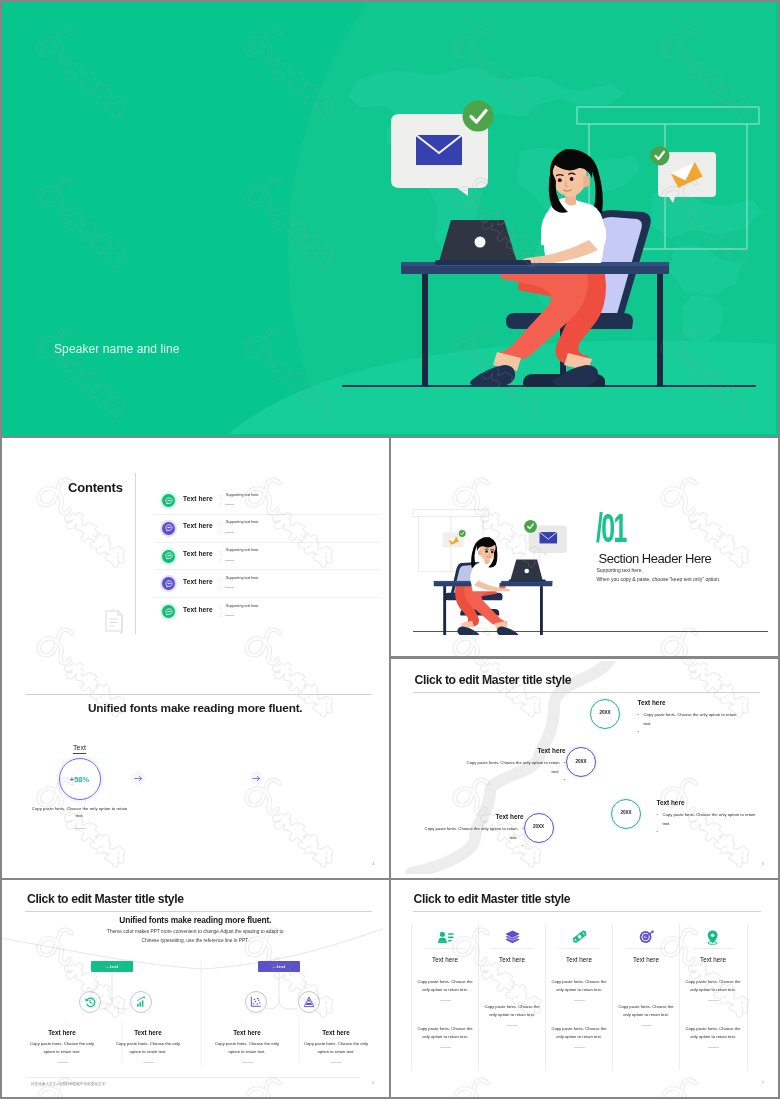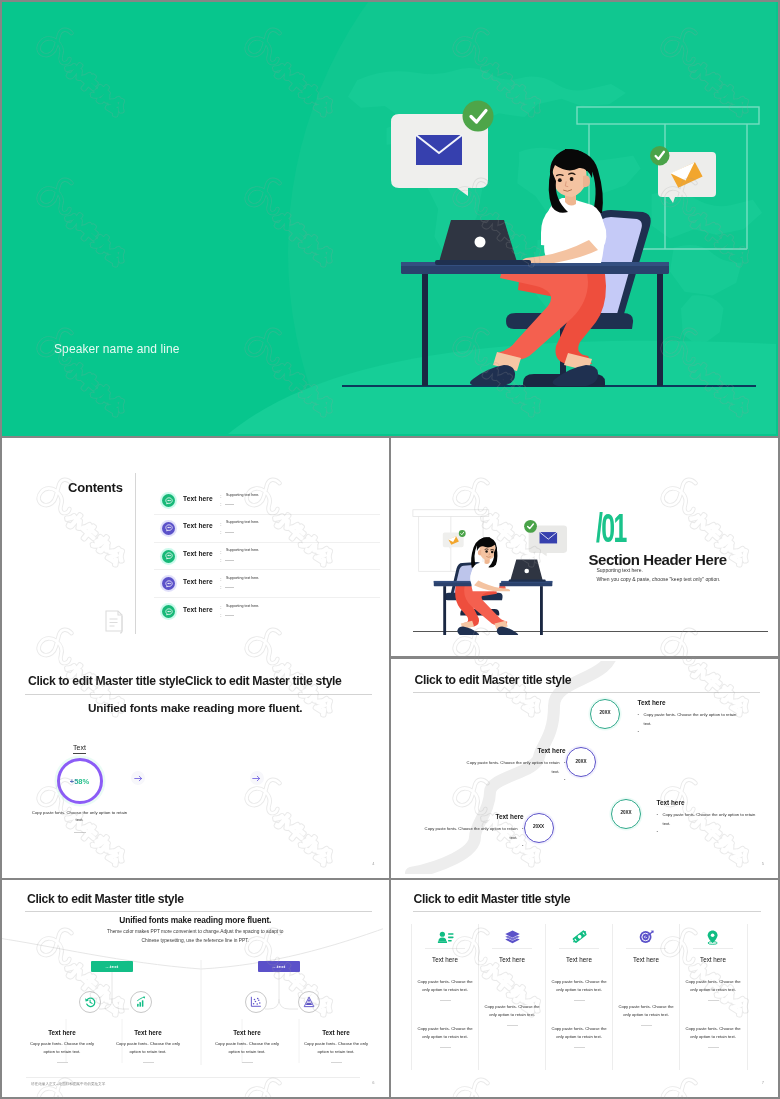--- a/index.html
+++ b/index.html
@@ -30,36 +30,36 @@
   #s2 .c-dot.green{background:#17B978;box-shadow:0 0 0 2px rgba(110,240,200,.35);}
   #s2 .c-dot.purple{background:#5B51C9;box-shadow:0 0 0 2px rgba(170,165,240,.35);}
   #s2 .c-dot svg{position:absolute;left:2.5px;top:2.5px;}
   #s2 .c-label{position:absolute;left:29px;top:7.5px;font-size:6.6px;font-weight:bold;color:#141414;letter-spacing:.1px;}
   #s2 .c-colon{position:absolute;left:66px;top:5px;font-size:6px;color:#8a8a8a;line-height:8px;}
   #s2 .c-sup{position:absolute;left:72px;top:5.5px;font-size:3.6px;color:#2b2b2b;}
   #s2 .c-supline{position:absolute;left:71px;top:17px;width:9px;height:1px;background:#c9c9c9;}
 
   
   #s3 .s3-num{position:absolute;left:205px;top:75.5px;font-size:40px;font-weight:bold;color:#1AC38B;letter-spacing:-2.5px;line-height:30px;font-family:"Liberation Sans",sans-serif;transform:scaleX(.62);transform-origin:left top;}
-  #s3 .s3-hdr{position:absolute;left:198px;top:113.5px;font-size:15px;font-weight:bold;color:#1b1b1b;letter-spacing:-.45px;}
+  #s3 .s3-hdr{position:absolute;left:208px;top:113.5px;font-size:13px;font-weight:normal;color:#1b1b1b;letter-spacing:-.45px;}
   #s3 .s3-l1{position:absolute;left:206px;top:129.5px;font-size:5px;color:#333;}
   #s3 .s3-l2{position:absolute;left:206px;top:138.5px;font-size:5px;color:#333;}
   #s3 .s3-rule{position:absolute;left:22px;top:193.5px;width:355px;height:1.4px;background:#555;}
   #s3 .s3-ill{position:absolute;left:20px;top:67.5px;}
 
   
   .pgnum{position:absolute;right:14px;bottom:12px;font-size:4px;color:#9c9c9c;}
   #s4 .s4-title{position:absolute;left:26px;top:15.5px;font-size:12.2px;font-weight:bold;color:#1b1b1b;letter-spacing:-.35px;white-space:nowrap;}
   #s4 .s4-rule{position:absolute;left:23px;top:35px;width:347px;height:1px;background:#d3d3d3;}
   #s4 .s4-sub{position:absolute;left:0;right:0;top:42.5px;text-align:center;font-size:11.8px;font-weight:bold;color:#1b1b1b;letter-spacing:-.2px;}
   #s4 .s4-cols{position:absolute;left:0;top:77.5px;width:381px;height:110px;}
   #s4 .s4-col{position:absolute;width:118px;text-align:center;}
   #s4 .s4-cap{font-size:7px;color:#232323;display:inline-block;border-bottom:1px solid #444;padding-bottom:1px;line-height:9px;}
   #s4 .s4-circ{position:relative;width:40px;height:40px;margin:4px auto 0;border-radius:50%;display:flex;align-items:center;justify-content:center;}
-  #s4 .s4-circ.green{border:3px solid #8b5cf6;box-shadow:0 0 0 2.5px rgba(214,248,236,.5);}
+  #s4 .s4-circ.green{border:1px solid #8b5cf6;box-shadow:0 0 0 2.5px rgba(214,248,236,.5);}
   #s4 .s4-circ.purple{border:1px solid #8480bf;box-shadow:0 0 0 2.5px rgba(226,224,250,.5);}
   #s4 .s4-val{font-size:7.5px;font-weight:bold;background:linear-gradient(90deg,#5B51C9 0%,#19BC85 45%,#19BC85 100%);-webkit-background-clip:text;background-clip:text;color:transparent;}
   #s4 .s4-desc{margin-top:5px;font-size:4.3px;color:#2c2c2c;line-height:7px;padding:0 10px;}
   #s4 .s4-dash{width:12px;height:1px;background:#cfcfcf;margin:9px auto 0;}
   #s4 .s4-arrow{position:absolute;top:35px;width:14px;height:14px;border-radius:50%;background:#f7f7fb;display:flex;align-items:center;justify-content:center;}
 
   
   #s5 .s5-path{position:absolute;left:0;top:2.5px;}
   #s5 .s5-title{position:absolute;left:24px;top:14.5px;font-size:12.2px;font-weight:bold;color:#1b1b1b;letter-spacing:-.35px;}
   #s5 .s5-rule{position:absolute;left:22px;top:33.5px;width:347px;height:1px;background:#d3d3d3;}
@@ -355,21 +355,20 @@
         <path d="M167.4 105.3 Q163.6 107.6 159.4 104.8" stroke="#B4724F" stroke-width="1.3" fill="none" stroke-linecap="round"></path>
       </g>
       <g>
         <path d="M266 111 L222 111 L209 156 L278 156 Z" fill="#2F3542"></path>
         <circle cx="244" cy="135" r="4.8" fill="#FFFFFF"></circle>
         <rect x="206" y="153" width="78" height="5" rx="2" fill="#1F3050"></rect>
       </g>
     </svg>
   </div>
   <div class="slide" id="s4">
-    <div class="s4-title">Click to edit Master title styleClick to edit Master title style</div>
     <div class="s4-rule"></div>
     <div class="s4-sub">Unified fonts make reading more fluent.</div>
     <div class="s4-cols">
         <div class="s4-col" style="left: 18.5px;">
           <div><span class="s4-cap">Text</span></div>
           <div class="s4-circ green">
             <span class="s4-val">+58%</span>
           </div>
           <div class="s4-desc">Copy paste fonts. Choose the only option to retain text.</div>
           <div class="s4-dash"></div>

